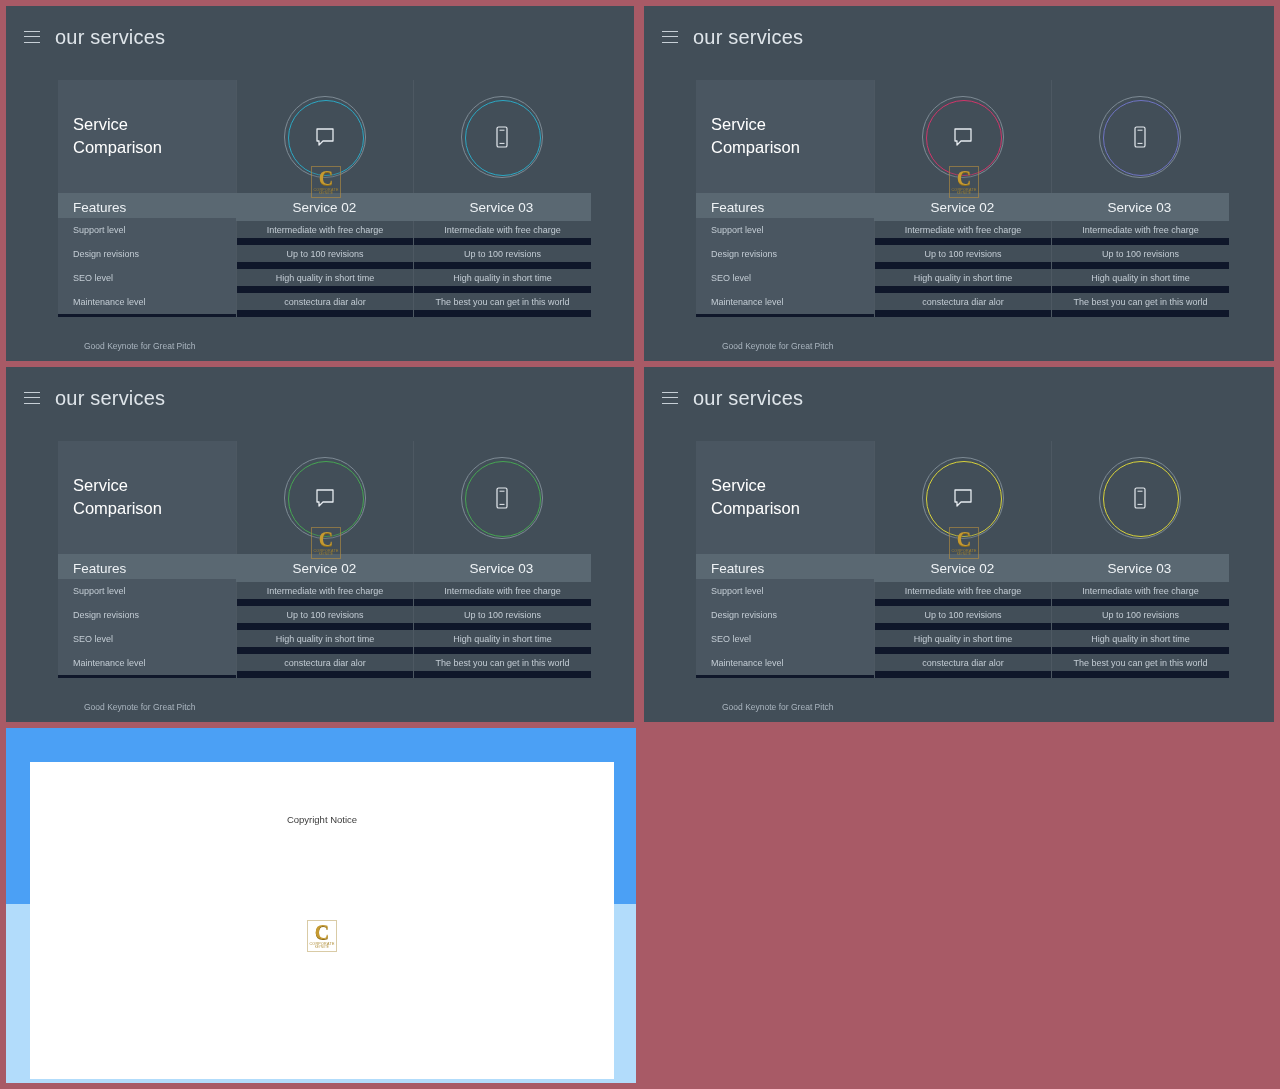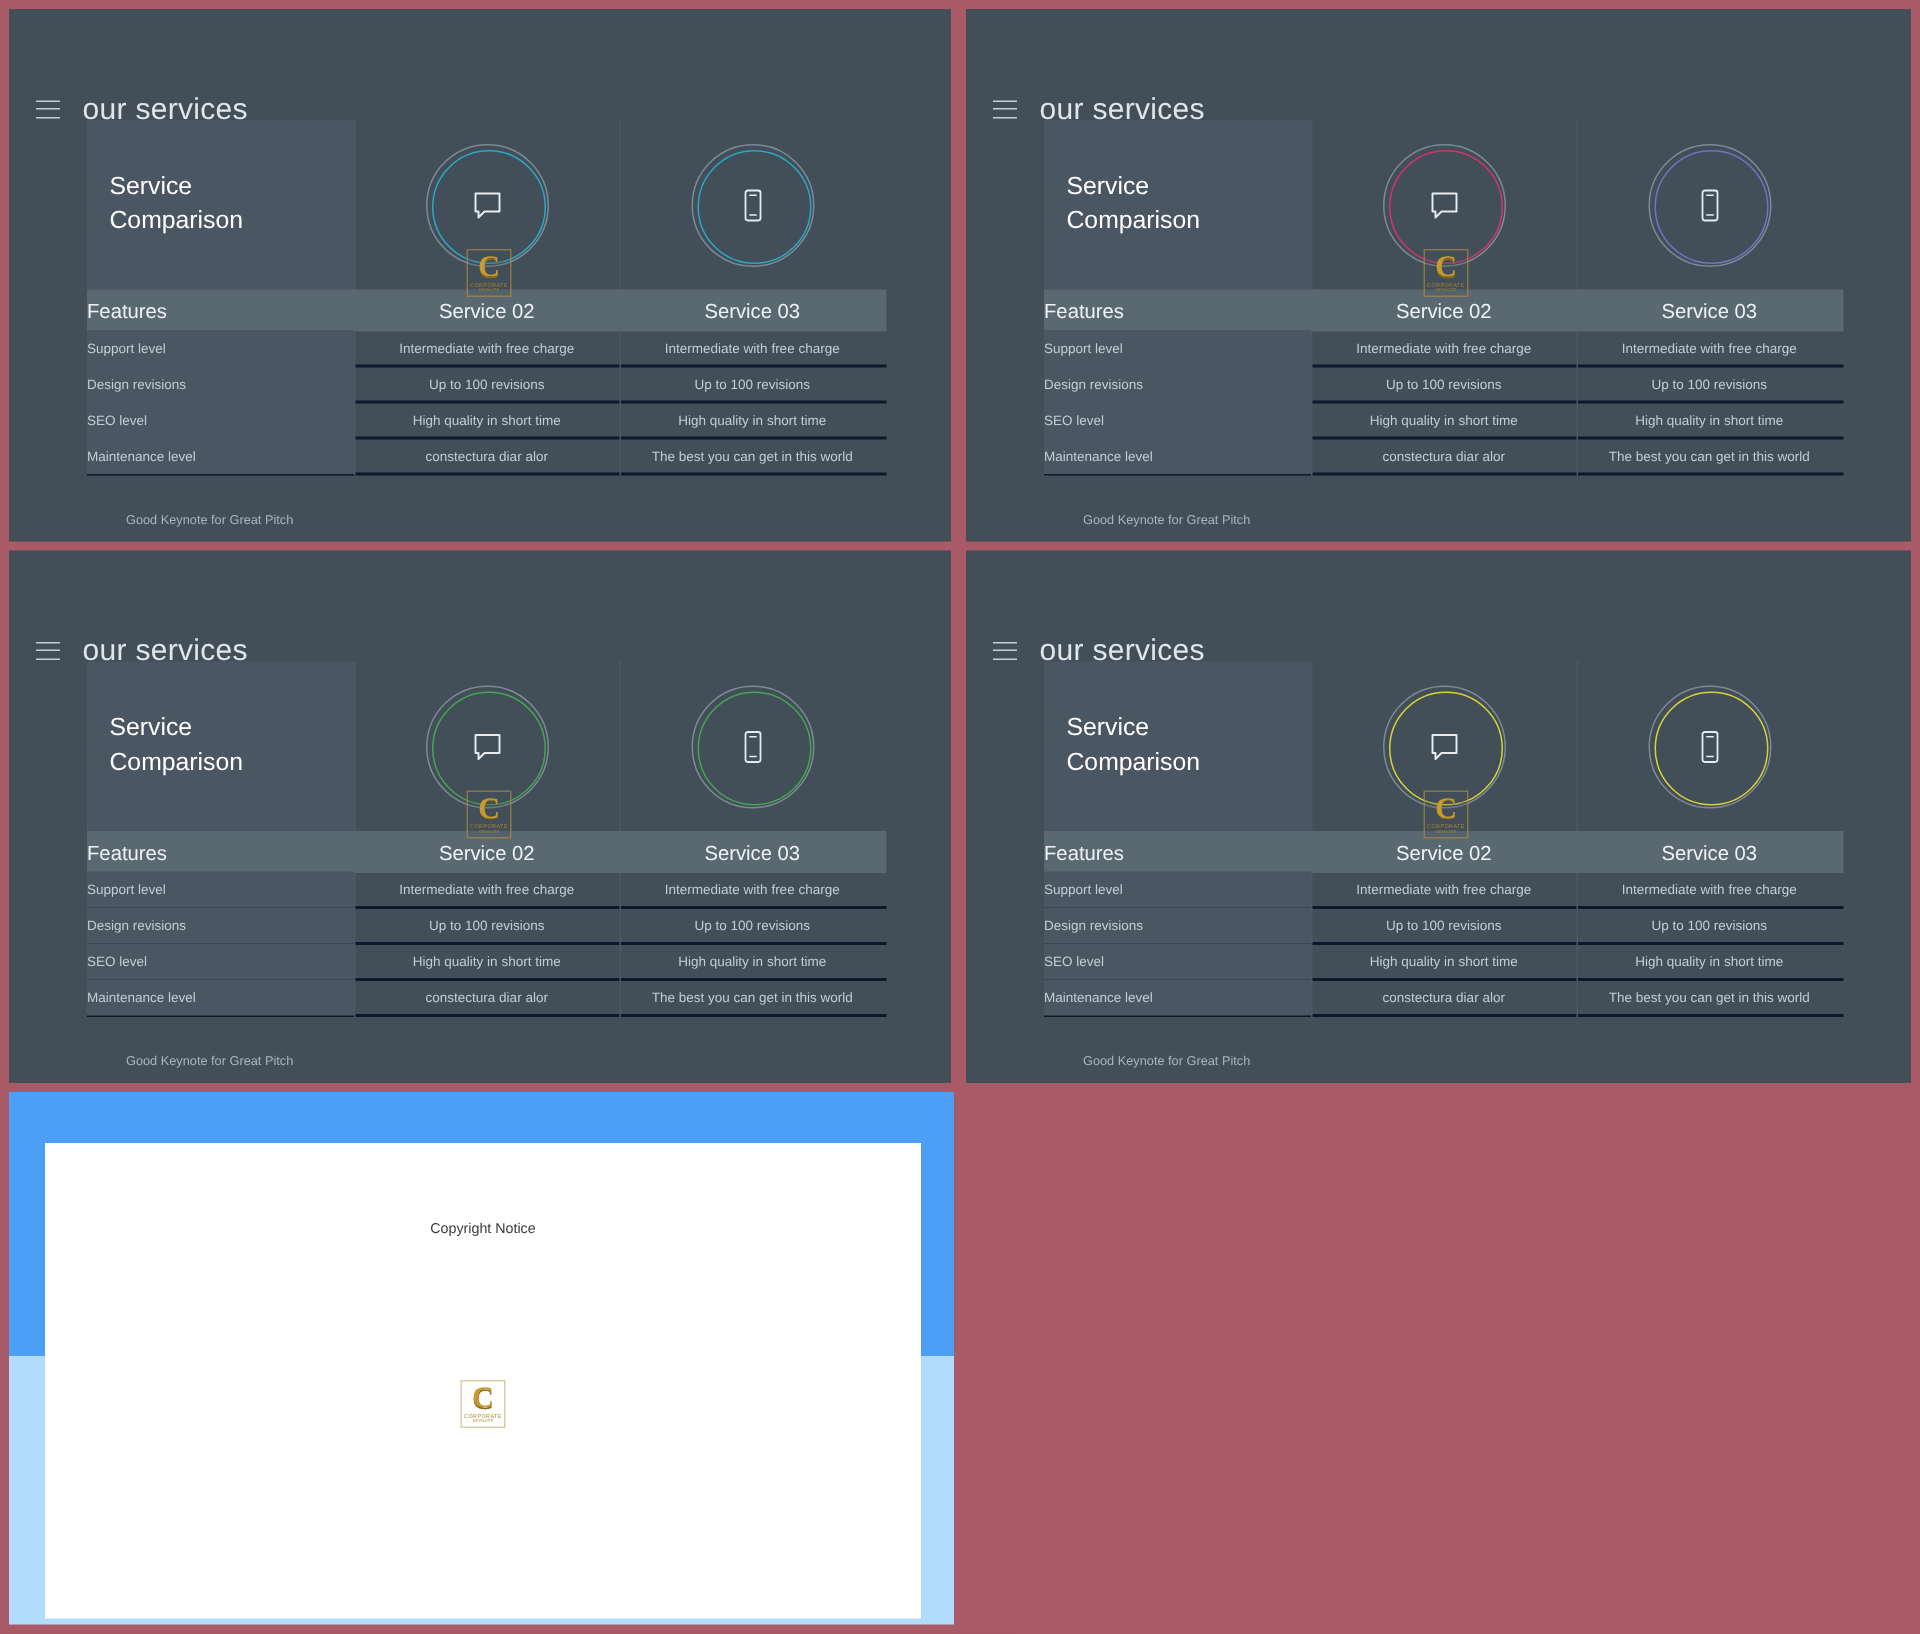--- a/index.html
+++ b/index.html
@@ -22,21 +22,21 @@
     overflow:hidden;
   }
   .slide.p1 { left:6px;   top:6px;   width:628px; height:355px; }
   .slide.p2 { left:644px; top:6px;   width:630px; height:355px; }
   .slide.p3 { left:6px;   top:367px; width:628px; height:355px; }
   .slide.p4 { left:644px; top:367px; width:630px; height:355px; }
 
   
   .hdr {
     position:absolute; left:0; top:0; right:0; height:62px;
-    display:flex; align-items:center; padding-left:18px;margin-top:36px;
+    display:flex; align-items:center; padding-left:18px;
   }
   .burger { width:16px; height:13px; position:relative; margin-right:15px; }
   .burger i {
     position:absolute; left:0; width:16px; height:1.4px;
     background:#c7cfd6; display:block;
   }
   .burger i:nth-child(1){ top:0; }
   .burger i:nth-child(2){ top:5.6px; }
   .burger i:nth-child(3){ top:11.2px; }
   .hdr-title {
@@ -74,28 +74,28 @@
   }
   .glyph { position:relative; z-index:2; }
 
   
   .svgico { display:block; }
 
   
   .tbl { position:absolute; left:0; top:113px; width:533px; }
   .trow { display:flex; align-items:center; }
   .trow .cell { font-size:9px; color:#c3ccd4; }
-  .trow .cell.c1 { width:178px; text-align:left; }
+  .trow .cell.c1 { width:178px; padding-left:15px; text-align:left; }
   .trow .cell.c2,
   .trow .cell.c3 { width:177px; text-align:center; }
 
   .trow.head { height:28px; background:#5a6872; }
   .trow.head .cell { font-size:13.5px; color:#eef2f5; }
 
-  .trow.body { height:24px; border-bottom:2px solid #0f172a; }
+  .trow.body { height:24px; border-bottom:7px solid #0f172a;justify-content:space-between; }
   .trow.body .cell.c1 { background:#4a5661; height:24px; line-height:24px; }
   .trow.body:first-of-type { border-top:none; }
 
   .tbl .vline {
     position:absolute; top:28px; width:1px; height:96px; background:#4d5862;
   }
   .tbl .vline.v1 { left:178px; }
   .tbl .vline.v2 { left:355px; }
 
   

